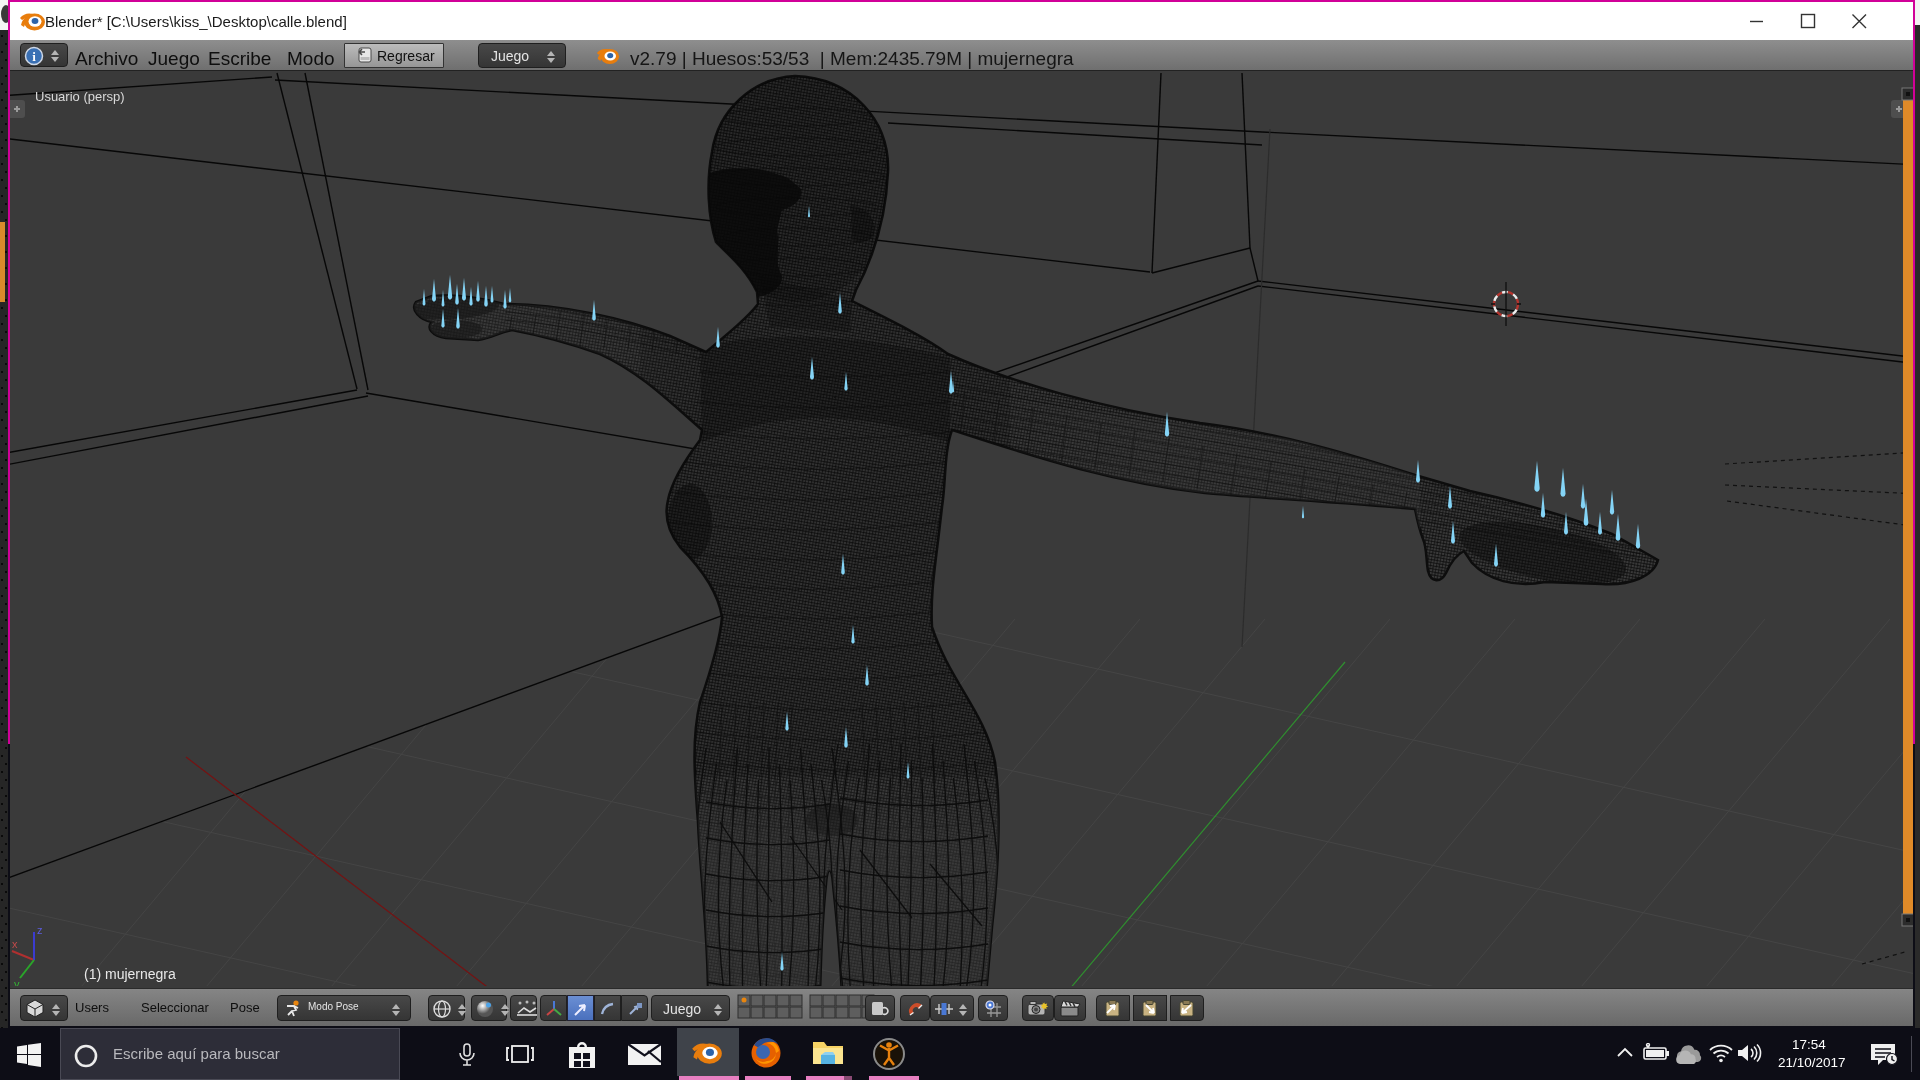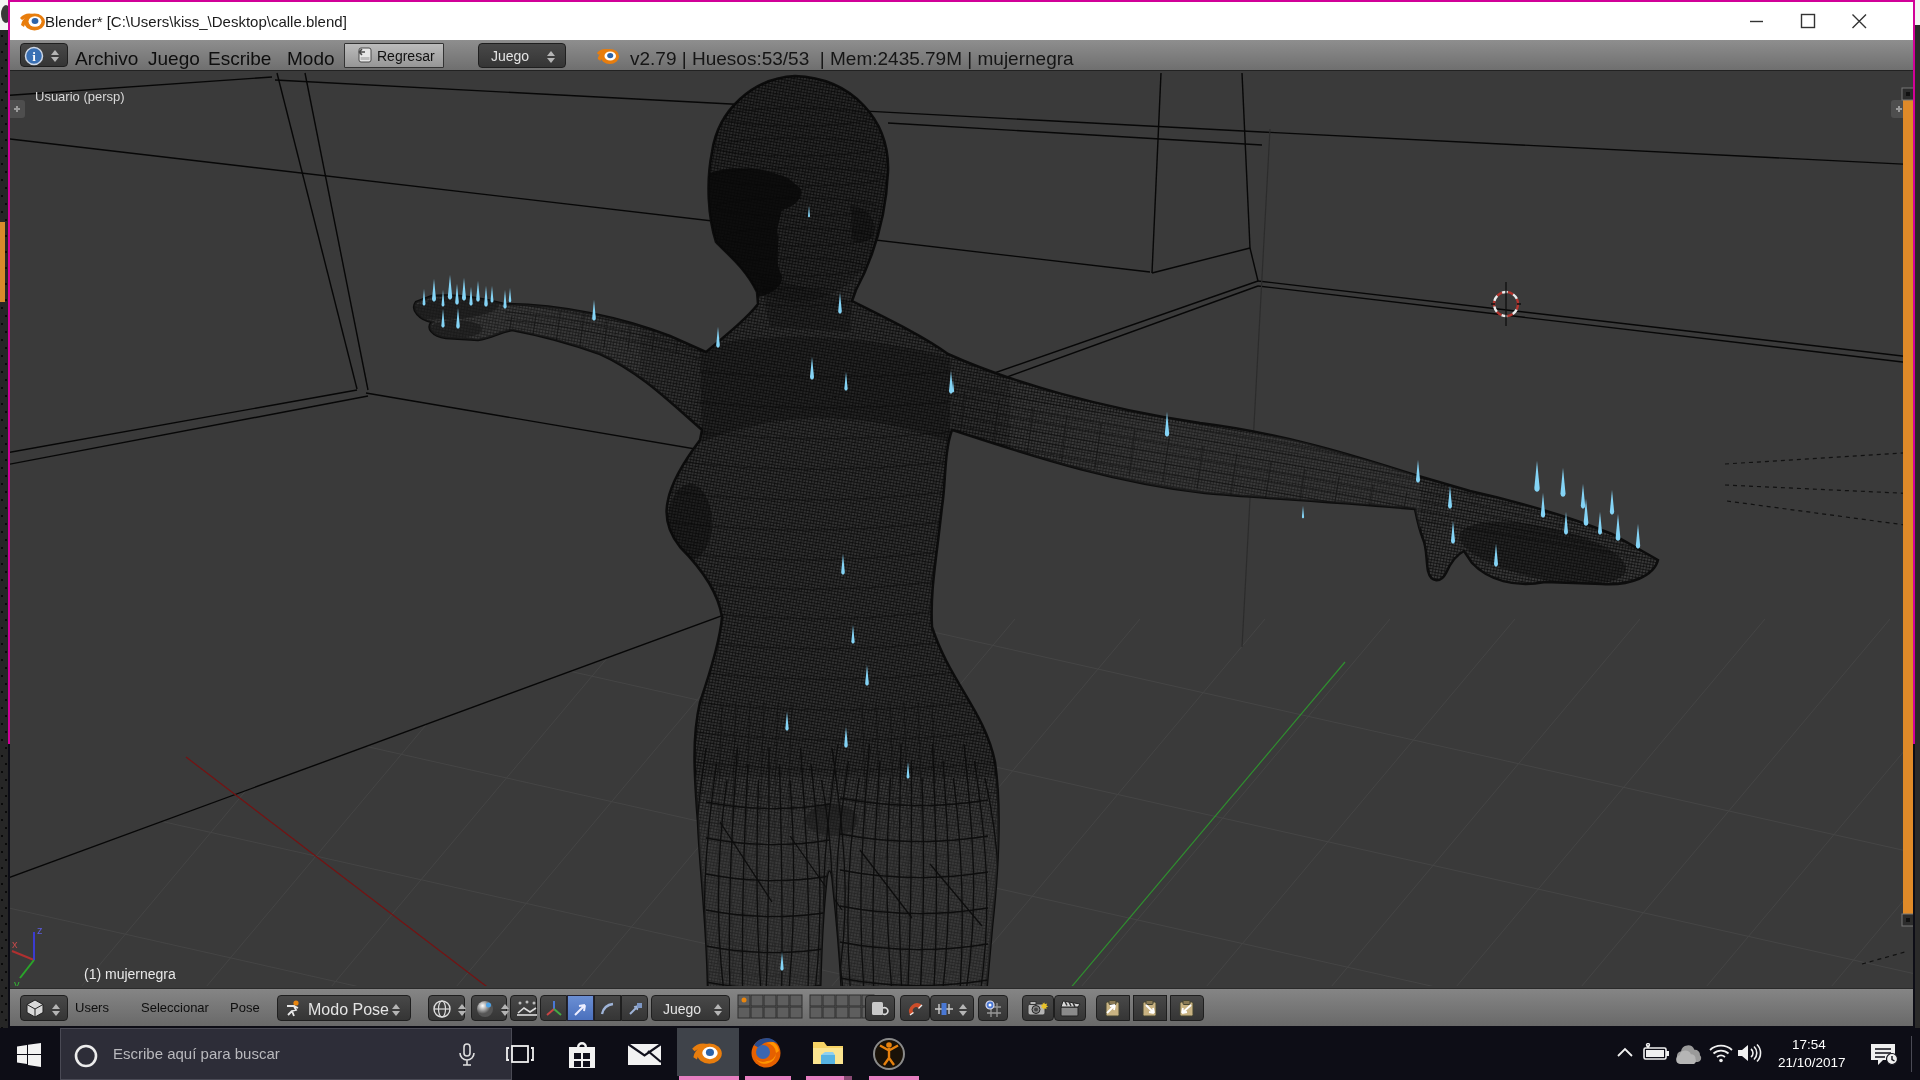--- a/index.html
+++ b/index.html
@@ -31,21 +31,21 @@
   .ud:before { content:""; position:absolute; left:0; top:0; border:4px solid transparent; border-bottom:5px solid #b5b5b5; }
   .ud:after  { content:""; position:absolute; left:0; top:11px; border:4px solid transparent; border-top:5px solid #b5b5b5; }
 
   #viewport { left:0; top:70px; width:1903px; height:916px; background:#3a3a3a; overflow:hidden; }
 
   #vheader { left:0; top:986px; width:1903px; height:38px;
              background:linear-gradient(#858585,#696969); border-top:1px solid #2a2a2a; }
   .vmenu { font-size:13px; color:#0e0e0e; position:absolute; top:11px; }
 
   #taskbar { left:0; top:1028px; width:1920px; height:52px; background:#0d0d16; }
-  #search { left:60px; top:0px; width:452px; height:52px; background:#2d2d38; border:1px solid #4a4a55; position:absolute;}
+  #search { left:60px; top:0px; width:340px; height:52px; background:#2d2d38; border:1px solid #4a4a55; position:absolute;}
   #searchtxt { left:52px; top:16px; font-size:15px; color:#b9b9bd; position:absolute; }
   .pinkline { top:48px; height:4px; background:#e77fc1; position:absolute; }
   #traytime { left:1778px; top:8px; width:62px; text-align:center; font-size:13.5px; color:#fff; line-height:18px; position:absolute;}
   .trayico { position:absolute; top:12px; }
 </style>
 </head>
 <body>
 
 <div class="abs" id="leftstrip">
     <div class="w"></div>
@@ -423,21 +423,21 @@
       <div class="ud" style="left:31px;top:4px"></div>
     </div>
     <div class="vmenu" style="left:65px">Users</div>
     <div class="vmenu" style="left:131px">Seleccionar</div>
     <div class="vmenu" style="left:220px">Pose</div>
     <div class="btn-dark" style="left:267px;top:6px;width:134px;height:26px;">
       <svg width="20" height="20" style="position:absolute;left:5px;top:3px" viewBox="0 0 20 20">
         <circle cx="13" cy="4" r="2.6" fill="#e8850e"></circle>
         <path d="M4,7 L11,7 L13,11 L9,12 L11,17 M11,7 L15,9 M9,12 L5,16" stroke="#e8e8e8" stroke-width="1.8" fill="none"></path>
       </svg>
-      <span style="position:absolute;left:30px;top:5px;font-size:16px;color:#e4e4e4">Modo Pose</span>
+      <span style="position:absolute;left:30px;top:5px;font-size:10px;color:#e4e4e4">Modo Pose</span>
       <div class="ud" style="left:114px;top:4px"></div>
     </div>
     <div class="btn-dark" style="left:418px;top:6px;width:37px;height:26px;">
       <svg width="20" height="20" style="position:absolute;left:3px;top:3px" viewBox="0 0 20 20">
         <circle cx="10" cy="10" r="8" fill="none" stroke="#ddd" stroke-width="1.4"></circle>
         <ellipse cx="10" cy="10" rx="3.5" ry="8" fill="none" stroke="#ddd" stroke-width="1.2"></ellipse>
         <path d="M2,10 H18" stroke="#ddd" stroke-width="1.2"></path>
       </svg>
       <div class="ud" style="left:29px;top:4px"></div>
     </div>

